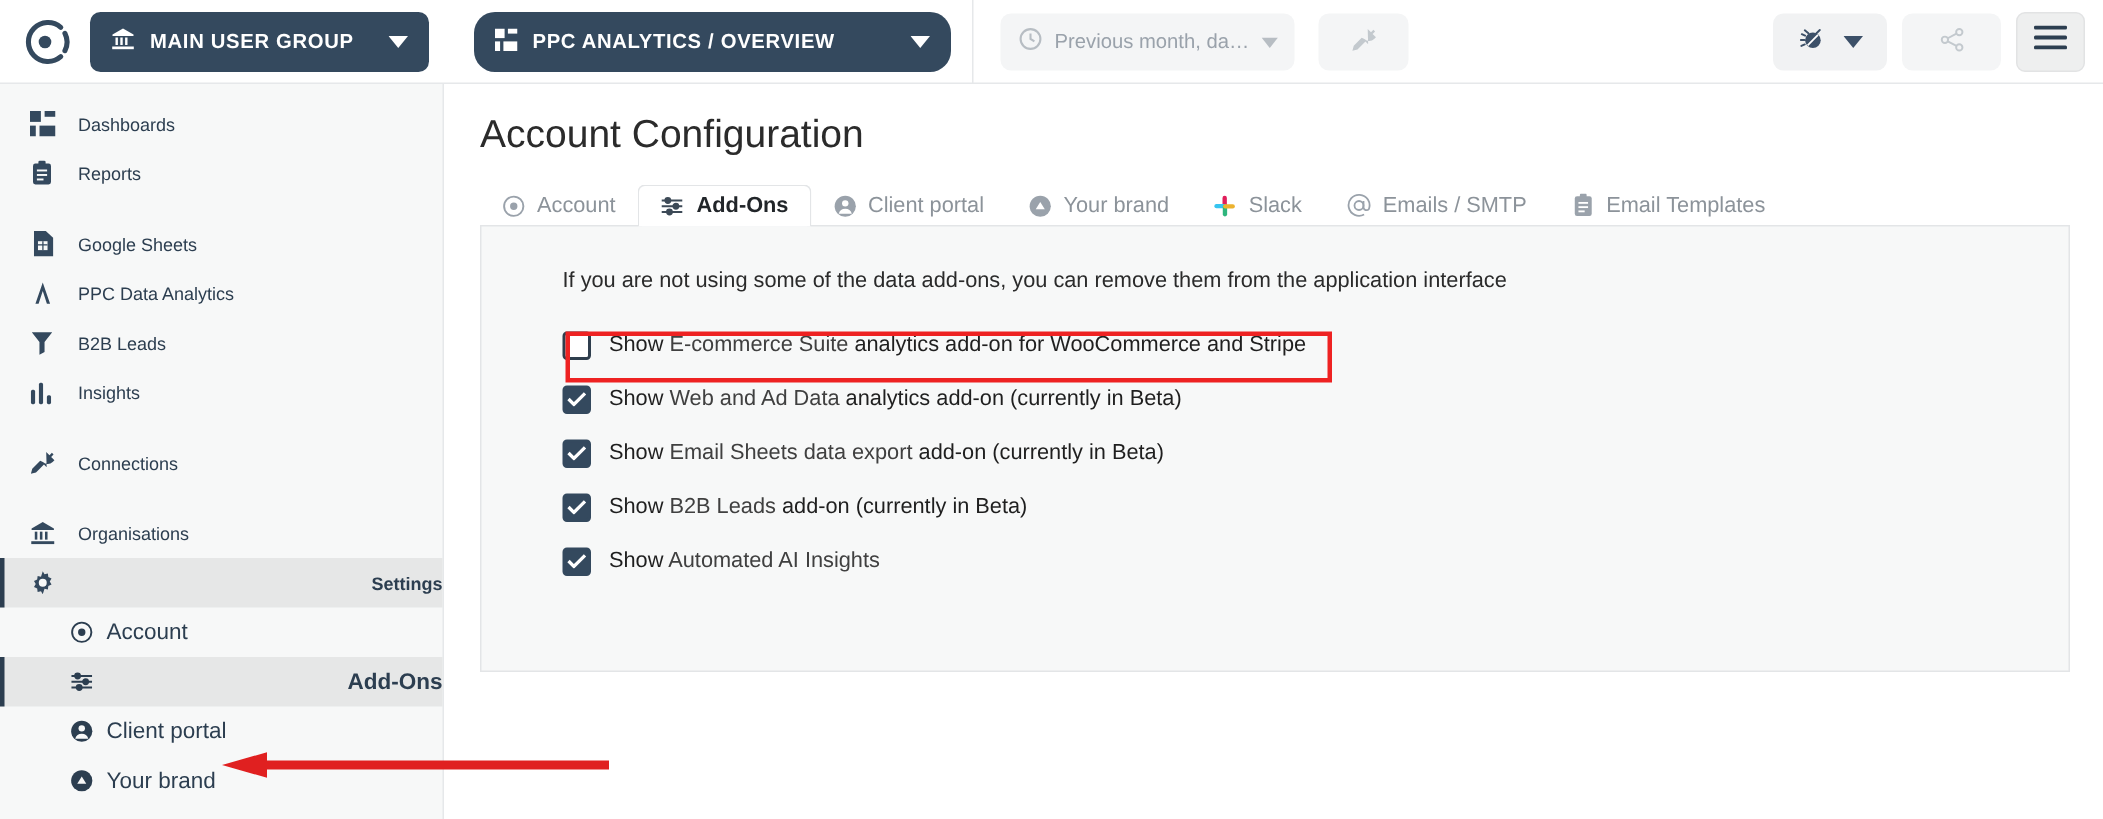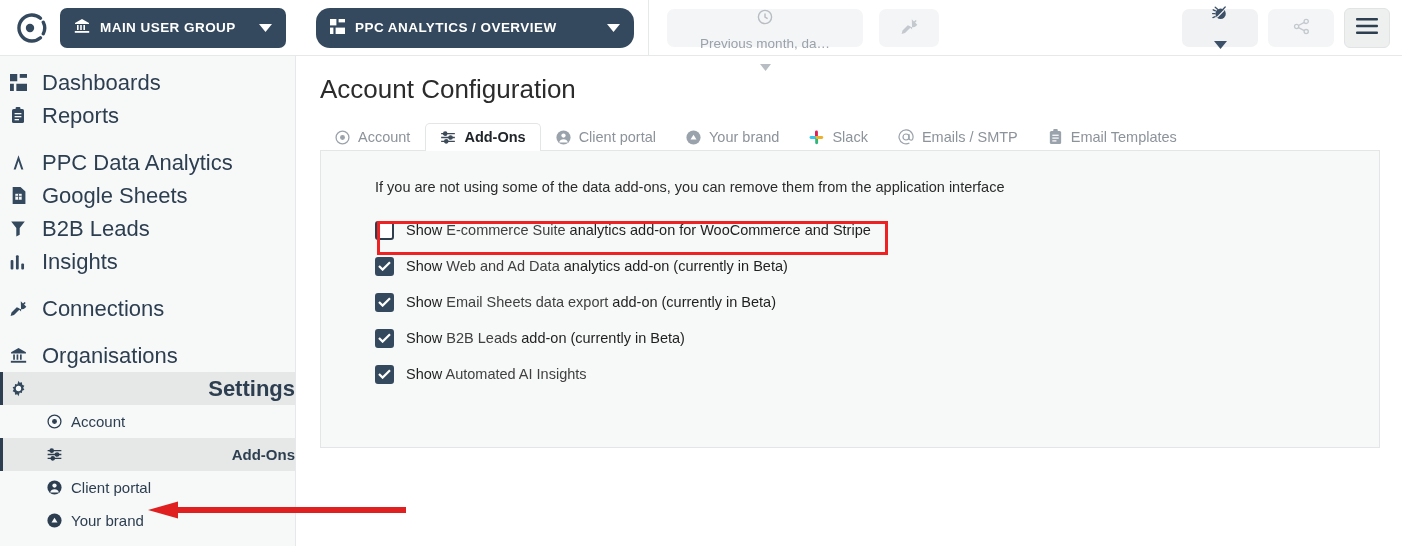--- a/index.html
+++ b/index.html
@@ -35,21 +35,21 @@
   .pill-group { width: 226px; }
   .pill-dash { width: 318px; margin-left: 30px; border-radius: 14px; }
 
   .vsep { width: 1px; height: 56px; background: #e6e8ea; margin-left: 14px; }
 
   .ghost-btn {
     display: flex; align-items: center; gap: 8px;
     background: #f4f5f6; border-radius: 7px;
     height: 38px; padding: 0 12px;
     color: #9aa2ab; font-size: 13.5px;
-    cursor: pointer; white-space: nowrap; flex-direction: column;
+    cursor: pointer; white-space: nowrap;
   }
   .date-btn { margin-left: 18px; width: 196px; }
   .plug-btn { margin-left: 16px; width: 60px; justify-content: center; }
   .bug-btn { width: 76px; justify-content: center; gap: 12px; color: #3c5068; background:#f1f2f3; }
   .share-btn { width: 66px; justify-content: center; margin-left: 10px; }
   .burger-btn {
     width: 46px; height: 40px; margin-left: 10px;
     background: #eeefef; border: 1px solid #e2e3e4; border-radius: 6px;
     display: flex; align-items: center; justify-content: center; cursor: pointer;
   }
@@ -61,22 +61,22 @@
   
   .sidebar {
     width: 296px; min-width: 296px;
     background: #f7f8f8;
     border-right: 1px solid #e6e8ea;
     padding-top: 10px;
     position: relative;
   }
   .nav-item {
     display: flex; align-items: center; gap: 14px;
-    height: 33px; padding-left: 8px;
-    color: #2c3e50; font-size: 22px;
+    height: 33px; padding-left: 18px;
+    color: #2c3e50; font-size: 12px;
     cursor: pointer; position: relative;
   }
   .nav-item.sub { font-size: 15px; padding-left: 46px; gap: 9px; }
   .nav-item.active { background: #e6e7e7; font-weight: bold; justify-content: space-between; }
   .nav-item.active::before {
     content: ""; position: absolute; left: 0; top: 0; bottom: 0;
     width: 3px; background: #2c3e50;
   }
   .nav-gap { height: 14px; }
   .nav-ico { width: 20px; display: flex; align-items: center; justify-content: center; color: #34495e; }
@@ -282,37 +282,37 @@
             <rect x="3.6" y="12" width="4.4" height="1.3" fill="#f7f8f8"></rect>
           </svg>
         </span>
         <span>Reports</span>
       </div>
 
       <div class="nav-gap"></div>
 
       <div class="nav-item">
         <span class="nav-ico">
-          <svg width="17" height="17" viewBox="0 0 16 16" fill="#34495e">
-            <path d="M8 1.2 12.6 14.6 10.6 14.6 8 6.6 5.4 14.6 3.4 14.6z"></path>
-          </svg>
-        </span>
-        <span>PPC Data Analytics</span>
-      </div>
-
-      <div class="nav-item">
-        <span class="nav-ico">
           <svg width="15" height="17" viewBox="0 0 13 16" fill="#34495e">
             <path d="M1 0h7.4L13 4.3V16H1z"></path>
             <rect x="3.5" y="6.4" width="6" height="5.6" fill="#f7f8f8"></rect>
             <rect x="3.5" y="8.3" width="6" height="0.8" fill="#34495e"></rect>
             <rect x="6.2" y="6.4" width="0.8" height="5.6" fill="#34495e"></rect>
           </svg>
         </span>
         <span>Google Sheets</span>
+      </div>
+
+      <div class="nav-item">
+        <span class="nav-ico">
+          <svg width="17" height="17" viewBox="0 0 16 16" fill="#34495e">
+            <path d="M8 1.2 12.6 14.6 10.6 14.6 8 6.6 5.4 14.6 3.4 14.6z"></path>
+          </svg>
+        </span>
+        <span>PPC Data Analytics</span>
       </div>
 
       <div class="nav-item">
         <span class="nav-ico">
           <svg width="16" height="17" viewBox="0 0 14 16" fill="#34495e">
             <path d="M0.6 1.4h12.8L8.6 7.6v6.2L5.4 15.6V7.6z"></path>
           </svg>
         </span>
         <span>B2B Leads</span>
       </div>

